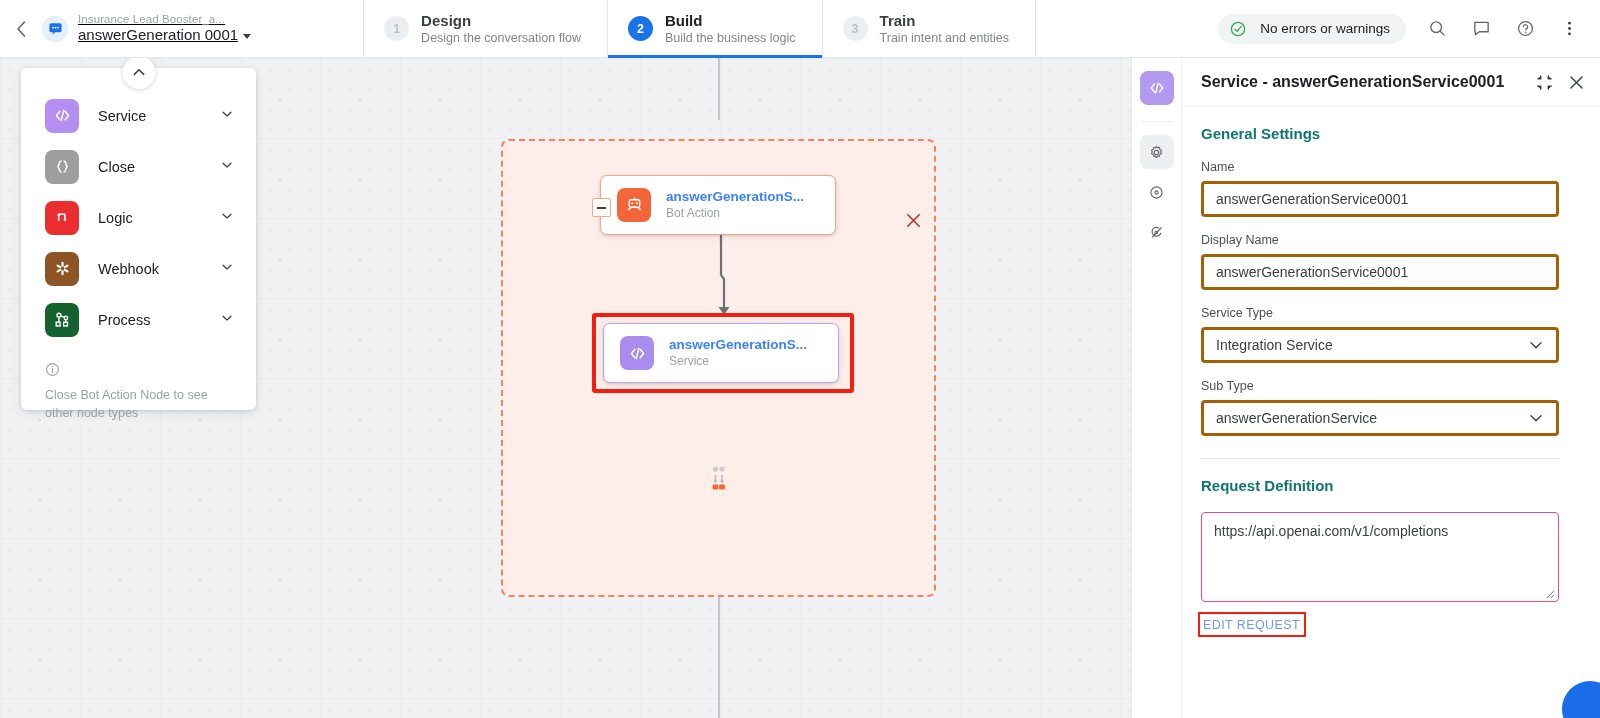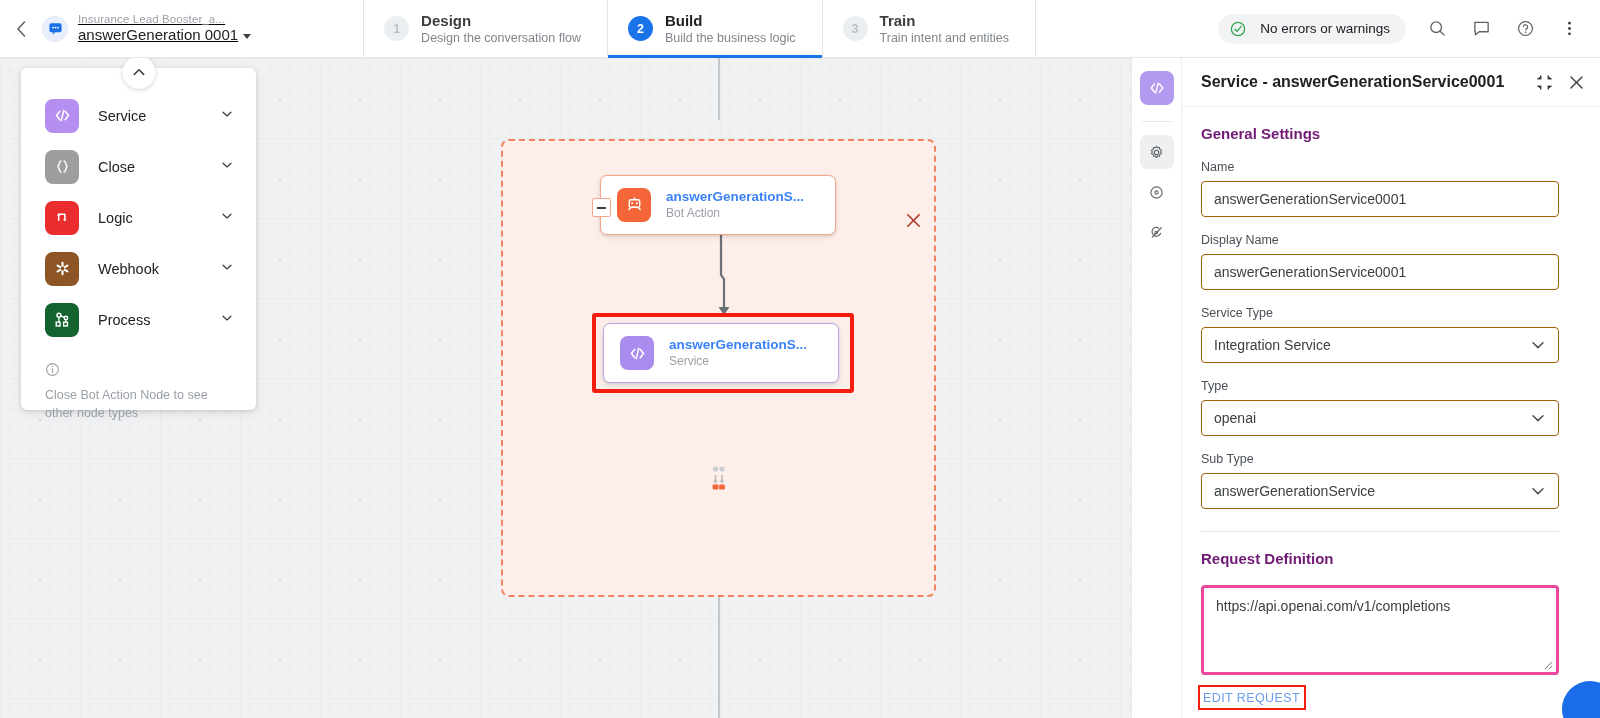--- a/index.html
+++ b/index.html
@@ -189,34 +189,34 @@
 
   .rbody { flex: 1; display: flex; flex-direction: column; min-width: 0; position: relative; }
   .rhead {
     height: 49px; display: flex; align-items: center; padding: 0 14px 0 19px;
     border-bottom: 1px solid #eceff1; gap: 14px;
   }
   .rtitle { font-size: 16px; font-weight: bold; color: #202124; flex: 1; white-space: nowrap; }
   .rhead-ic { cursor: pointer; color: #3c4043; display: flex; align-items: center; }
   .rcontent { flex: 1; padding: 18px 39px 0 19px; overflow: hidden; }
 
-  .sect-title { font-size: 15px; font-weight: bold; color: #701a75; margin-bottom: 18px; }
+  .sect-title { font-size: 15px; font-weight: bold; color: #0f766e; margin-bottom: 18px; }
   .fgroup { margin-bottom: 16px; }
   .flabel { font-size: 12.5px; color: #4a5057; margin-bottom: 7px; }
   .finput {
-    width: 358px; height: 36px; border: 1px solid #a16207; border-radius: 4px;
+    width: 358px; height: 36px; border: 3px solid #a16207; border-radius: 4px;
     display: flex; align-items: center; padding: 0 12px; font-size: 14px; color: #3c4043;
     background: #fff;
     text-align: right;
   }
   .fselect { justify-content: space-between; cursor: pointer; }
   .fselect .chev { color: #4a5057; display: flex; }
   .divider { width: 358px; height: 1px; background: #e4e6ea; margin: 22px 0 18px 0; }
   .ftext {
-    width: 358px; height: 90px; border: 3px solid #ec4899; border-radius: 4px;
+    width: 358px; height: 90px; border: 1px solid #ec4899; border-radius: 4px;
     padding: 10px 12px; font-size: 14px; color: #3c4043; position: relative; background: #fff;
   }
   .resize-grip {
     position: absolute; right: 3px; bottom: 2px; width: 11px; height: 11px; color: #5f6368;
   }
   .edit-link-box {
     display: inline-block; border: 2px solid #f51d0f; padding: 1px 4px 2px 3px; margin-top: 10px; margin-left: -3px;
   }
   .edit-link { font-size: 12.5px; color: #6c9bea; letter-spacing: .4px; cursor: pointer; }
   .fab {
@@ -562,31 +562,20 @@
           <div class="finput fselect">
             <span>Integration Service</span>
             <span class="chev">
               <svg width="16" height="16" viewBox="0 0 16 16">
                   <path d="M3 5.8 L8 10.6 L13 5.8" fill="none" stroke="#4a5057" stroke-width="1.5" stroke-linecap="round" stroke-linejoin="round"></path>
                 </svg>
             </span>
           </div>
         </div>
 
-        <div class="fgroup">
-          <div class="flabel">Type</div>
-          <div class="finput fselect">
-            <span>openai</span>
-            <span class="chev">
-              <svg width="16" height="16" viewBox="0 0 16 16">
-                  <path d="M3 5.8 L8 10.6 L13 5.8" fill="none" stroke="#4a5057" stroke-width="1.5" stroke-linecap="round" stroke-linejoin="round"></path>
-                </svg>
-            </span>
-          </div>
-        </div>
 
         <div class="fgroup">
           <div class="flabel">Sub Type</div>
           <div class="finput fselect">
             <span>answerGenerationService</span>
             <span class="chev">
               <svg width="16" height="16" viewBox="0 0 16 16">
                   <path d="M3 5.8 L8 10.6 L13 5.8" fill="none" stroke="#4a5057" stroke-width="1.5" stroke-linecap="round" stroke-linejoin="round"></path>
                 </svg>
             </span>

